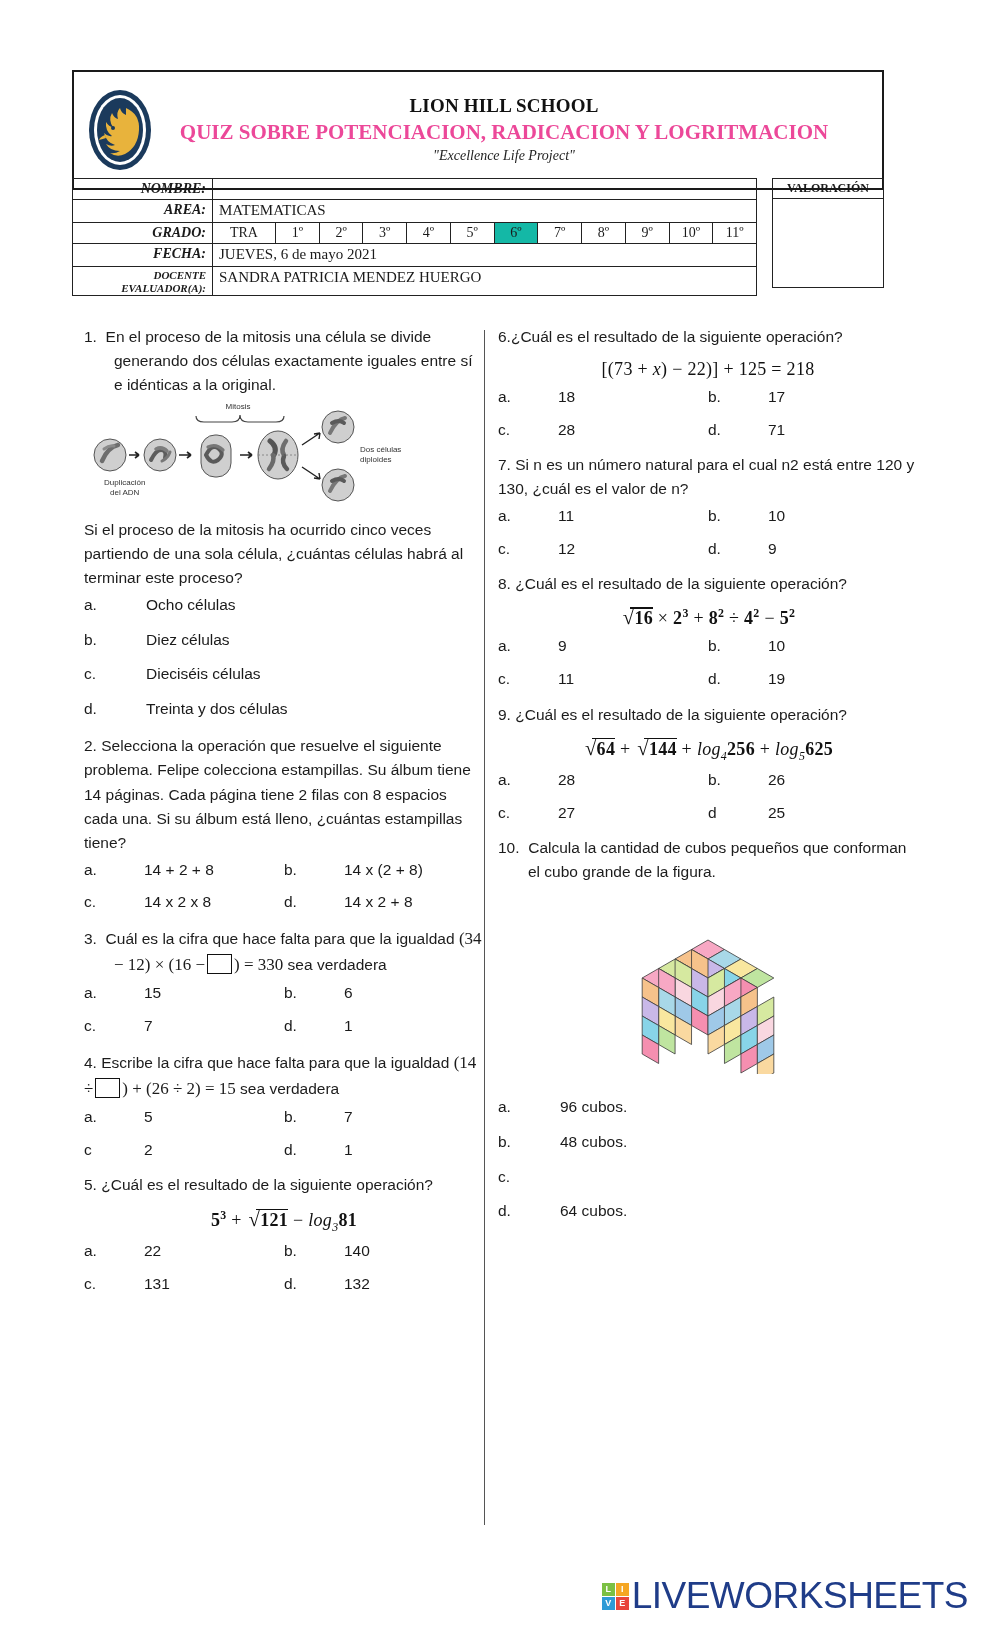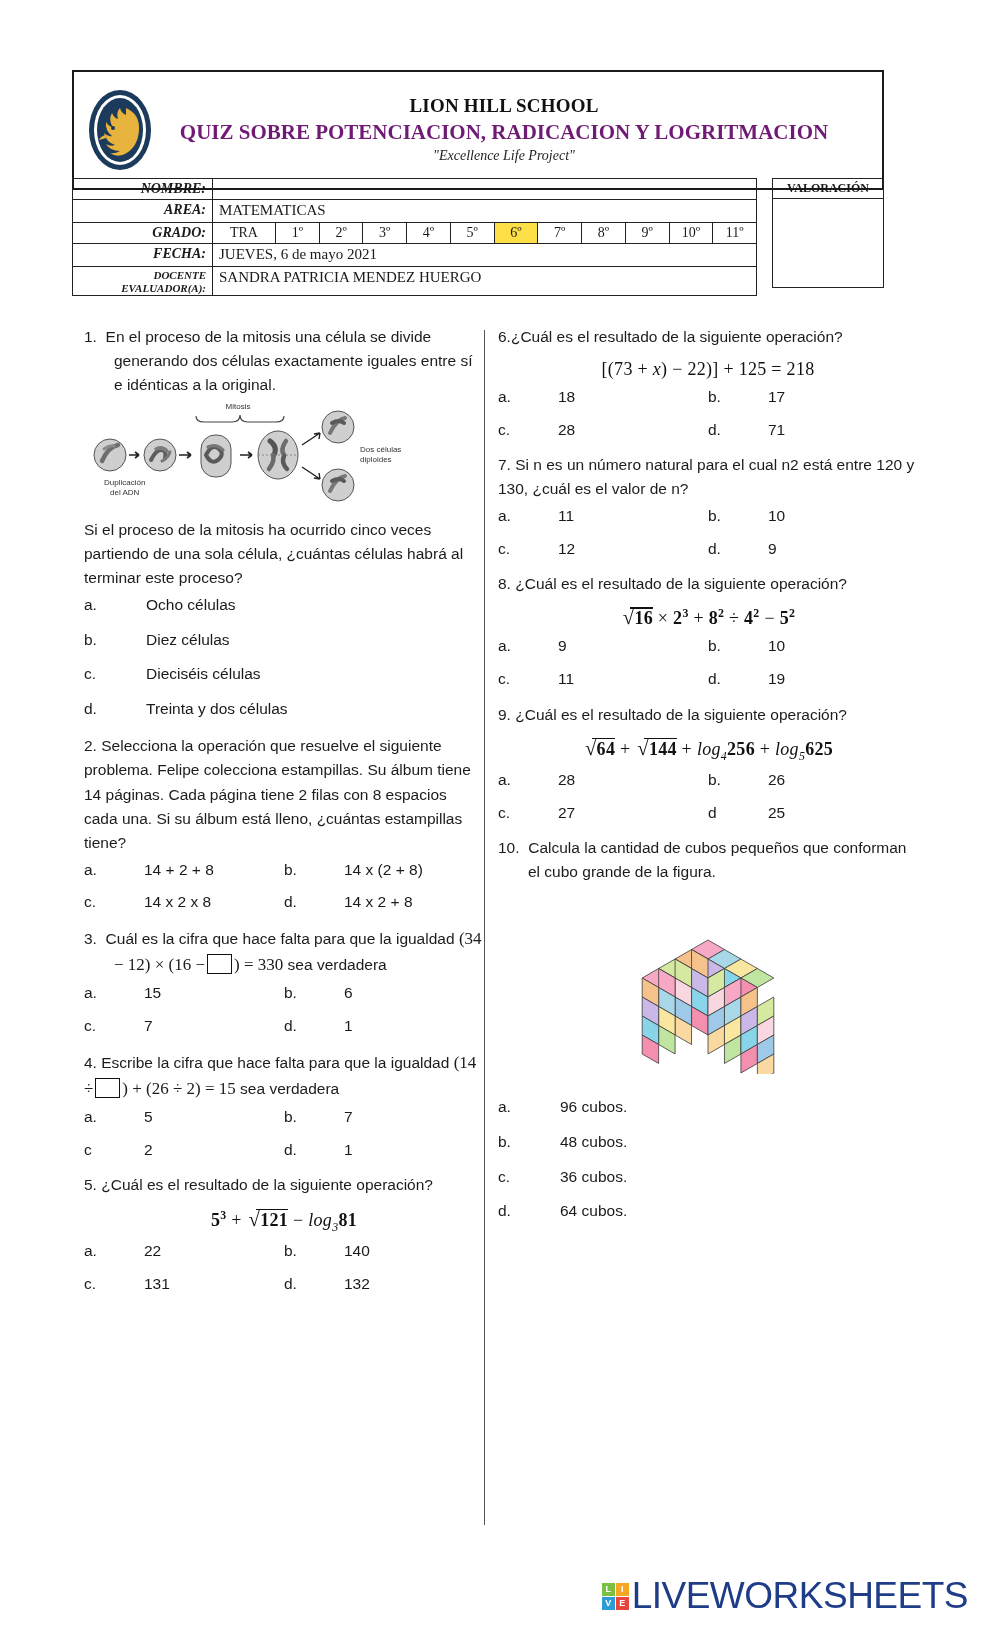--- a/index.html
+++ b/index.html
@@ -21,21 +21,21 @@
   }
   .logo-wrap { width:92px; height:92px; flex:0 0 92px; display:flex; align-items:center; justify-content:center; }
   .banner-texts { flex:1; text-align:center; padding-right:40px; }
   .school-name {
     font-family:"Liberation Serif", serif;
     font-weight:bold; font-size:19px; letter-spacing:.2px; color:#111;
     line-height:1.1;
   }
   .quiz-title {
     font-family:"Liberation Serif", serif;
-    font-weight:bold; font-size:21px; color:#701a75;
+    font-weight:bold; font-size:21px; color:#ec4899;
     margin-top:3px; line-height:1.15;
   }
   .motto {
     font-family:"Liberation Serif", serif;
     font-style:italic; font-size:14px; color:#222; margin-top:4px;
   }
 
   
   .info-area { position:absolute; left:72px; top:178px; width:812px; }
   .info-left { position:absolute; left:0; top:0; width:685px; border:1px solid #222; }
@@ -53,21 +53,21 @@
     font-family:"Liberation Serif", serif; font-size:15px; line-height:1.3;
   }
   .grade-cells { flex:1; display:flex; }
   .gcell {
     flex:1; text-align:center; border-right:1px solid #222;
     font-family:"Liberation Serif", serif; font-size:14px; line-height:1.35;
     padding:1px 0;
   }
   .gcell:last-child { border-right:none; }
   .gcell.first { flex:1.45; }
-  .gcell.selected { background:#fde047; }
+  .gcell.selected { background:#14b8a6; }
 
   .valoracion {
     position:absolute; left:700px; top:0; width:112px; border:1px solid #222;
   }
   .val-head {
     text-align:center; font-family:"Liberation Serif", serif;
     font-weight:bold; font-size:12px; border-bottom:1px solid #222; padding:2px 0;
   }
   .val-body { height:88px; }
 
@@ -590,21 +590,20 @@
           </div>
           <div class="optrow">
             <div class="half" style="width: 100%;">
               <span class="letter">b.</span>
               <span class="val">48 cubos.</span>
             </div>
           </div>
           <div class="optrow">
             <div class="half" style="width: 100%;">
               <span class="letter">c.</span>
-              <span class="val">36 cubos.</span>
             </div>
           </div>
           <div class="optrow">
             <div class="half" style="width: 100%;">
               <span class="letter">d.</span>
               <span class="val">64 cubos.</span>
             </div>
           </div>
         </div>
     </div>

